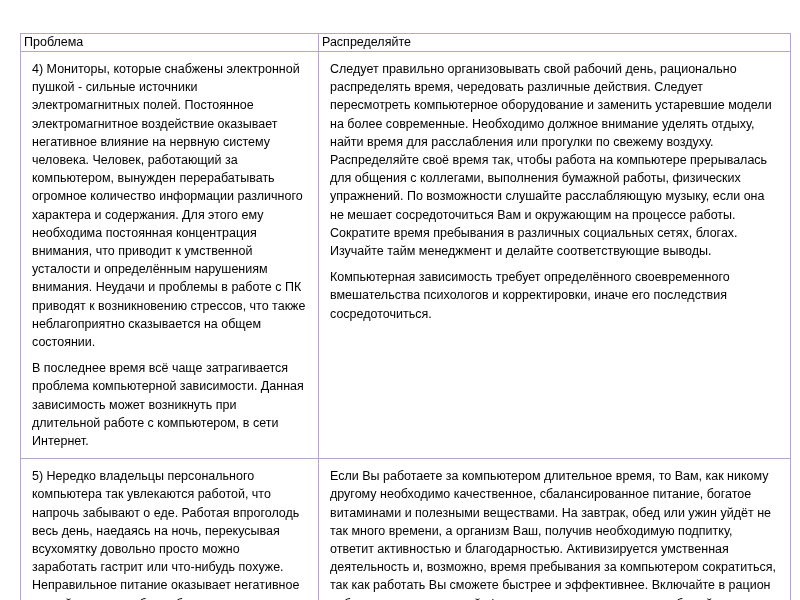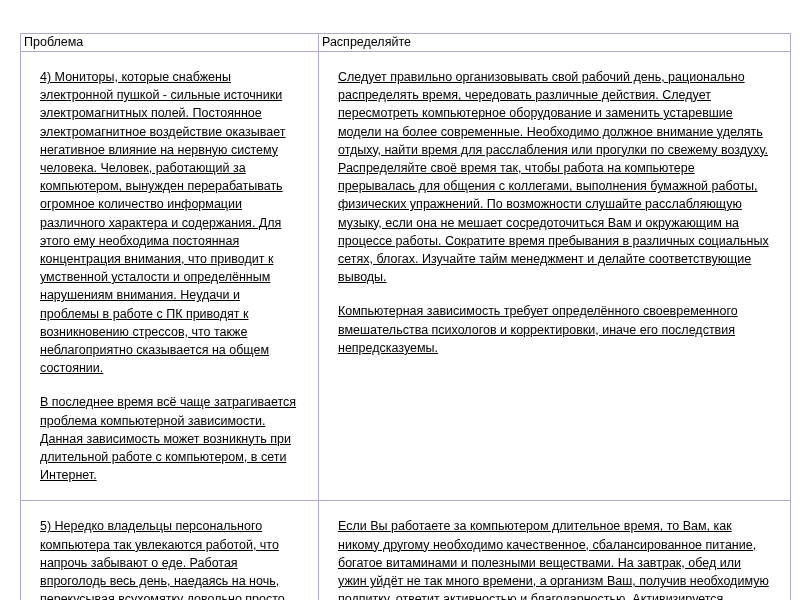--- a/index.html
+++ b/index.html
@@ -30,21 +30,21 @@
     font-size: 12.5px;
     line-height: 18.2px;
     font-weight: normal;
   }
   th {
     height: 17px;
     line-height: 16px;
     white-space: nowrap;
     overflow: hidden;
   }
-  td p { margin: 16px; text-decoration: underline; }
+  td p { margin: 8px; }
   tbody tr:last-child td { height: 215px; }
 </style>
 </head>
 <body>
 
 <div class="page">
   <table class="doc-table">
     <colgroup>
       <col class="col-problem">
       <col class="col-recommendation">
@@ -56,21 +56,21 @@
       </tr>
     </thead>
     <tbody id="table-body">
         <tr>
           <td>
             <p>4) Мониторы, которые снабжены электронной пушкой - сильные источники электромагнитных полей. Постоянное электромагнитное воздействие оказывает негативное влияние на нервную систему человека. Человек, работающий за компьютером, вынужден перерабатывать огромное количество информации различного характера и содержания. Для этого ему необходима постоянная концентрация внимания, что приводит к умственной усталости и определённым нарушениям внимания. Неудачи и проблемы в работе с ПК приводят к возникновению стрессов, что также неблагоприятно сказывается на общем состоянии.</p>
             <p>В последнее время всё чаще затрагивается проблема компьютерной зависимости. Данная зависимость может возникнуть при длительной работе с компьютером, в сети Интернет.</p>
           </td>
           <td>
             <p>Следует правильно организовывать свой рабочий день, рационально распределять время, чередовать различные действия. Следует пересмотреть компьютерное оборудование и заменить устаревшие модели на более современные. Необходимо должное внимание уделять отдыху, найти время для расслабления или прогулки по свежему воздуху. Распределяйте своё время так, чтобы работа на компьютере прерывалась для общения с коллегами, выполнения бумажной работы, физических упражнений. По возможности слушайте расслабляющую музыку, если она не мешает сосредоточиться Вам и окружающим на процессе работы. Сократите время пребывания в различных социальных сетях, блогах. Изучайте тайм менеджмент и делайте соответствующие выводы.</p>
-            <p>Компьютерная зависимость требует определённого своевременного вмешательства психологов и корректировки, иначе его последствия непредсказуемы.</p>
+            <p>Компьютерная зависимость требует определённого своевременного вмешательства психологов и корректировки, иначе его последствия сосредоточиться.</p>
           </td>
         </tr>
         <tr>
           <td>
             <p>5) Нередко владельцы персонального компьютера так увлекаются работой, что напрочь забывают о еде. Работая впроголодь весь день, наедаясь на ночь, перекусывая всухомятку довольно просто можно заработать гастрит или что-нибудь похуже. Неправильное питание оказывает негативное воздействие на работу абсолютно всех систем организма, снижает активность умственной деятельности.</p>
           </td>
           <td>
             <p>Если Вы работаете за компьютером длительное время, то Вам, как никому другому необходимо качественное, сбалансированное питание, богатое витаминами и полезными веществами. На завтрак, обед или ужин уйдёт не так много времени, а организм Ваш, получив необходимую подпитку, ответит активностью и благодарностью. Активизируется умственная деятельность и, возможно, время пребывания за компьютером сократиться, так как работать Вы сможете быстрее и эффективнее. Включайте в рацион побольше свежих овощей, фруктов, различные каши, не забывайте о горячих супах. Соблюдайте питьевой режим – жидкость позволит поддерживать организм в тонусе и будет</p>
           </td>
         </tr>

